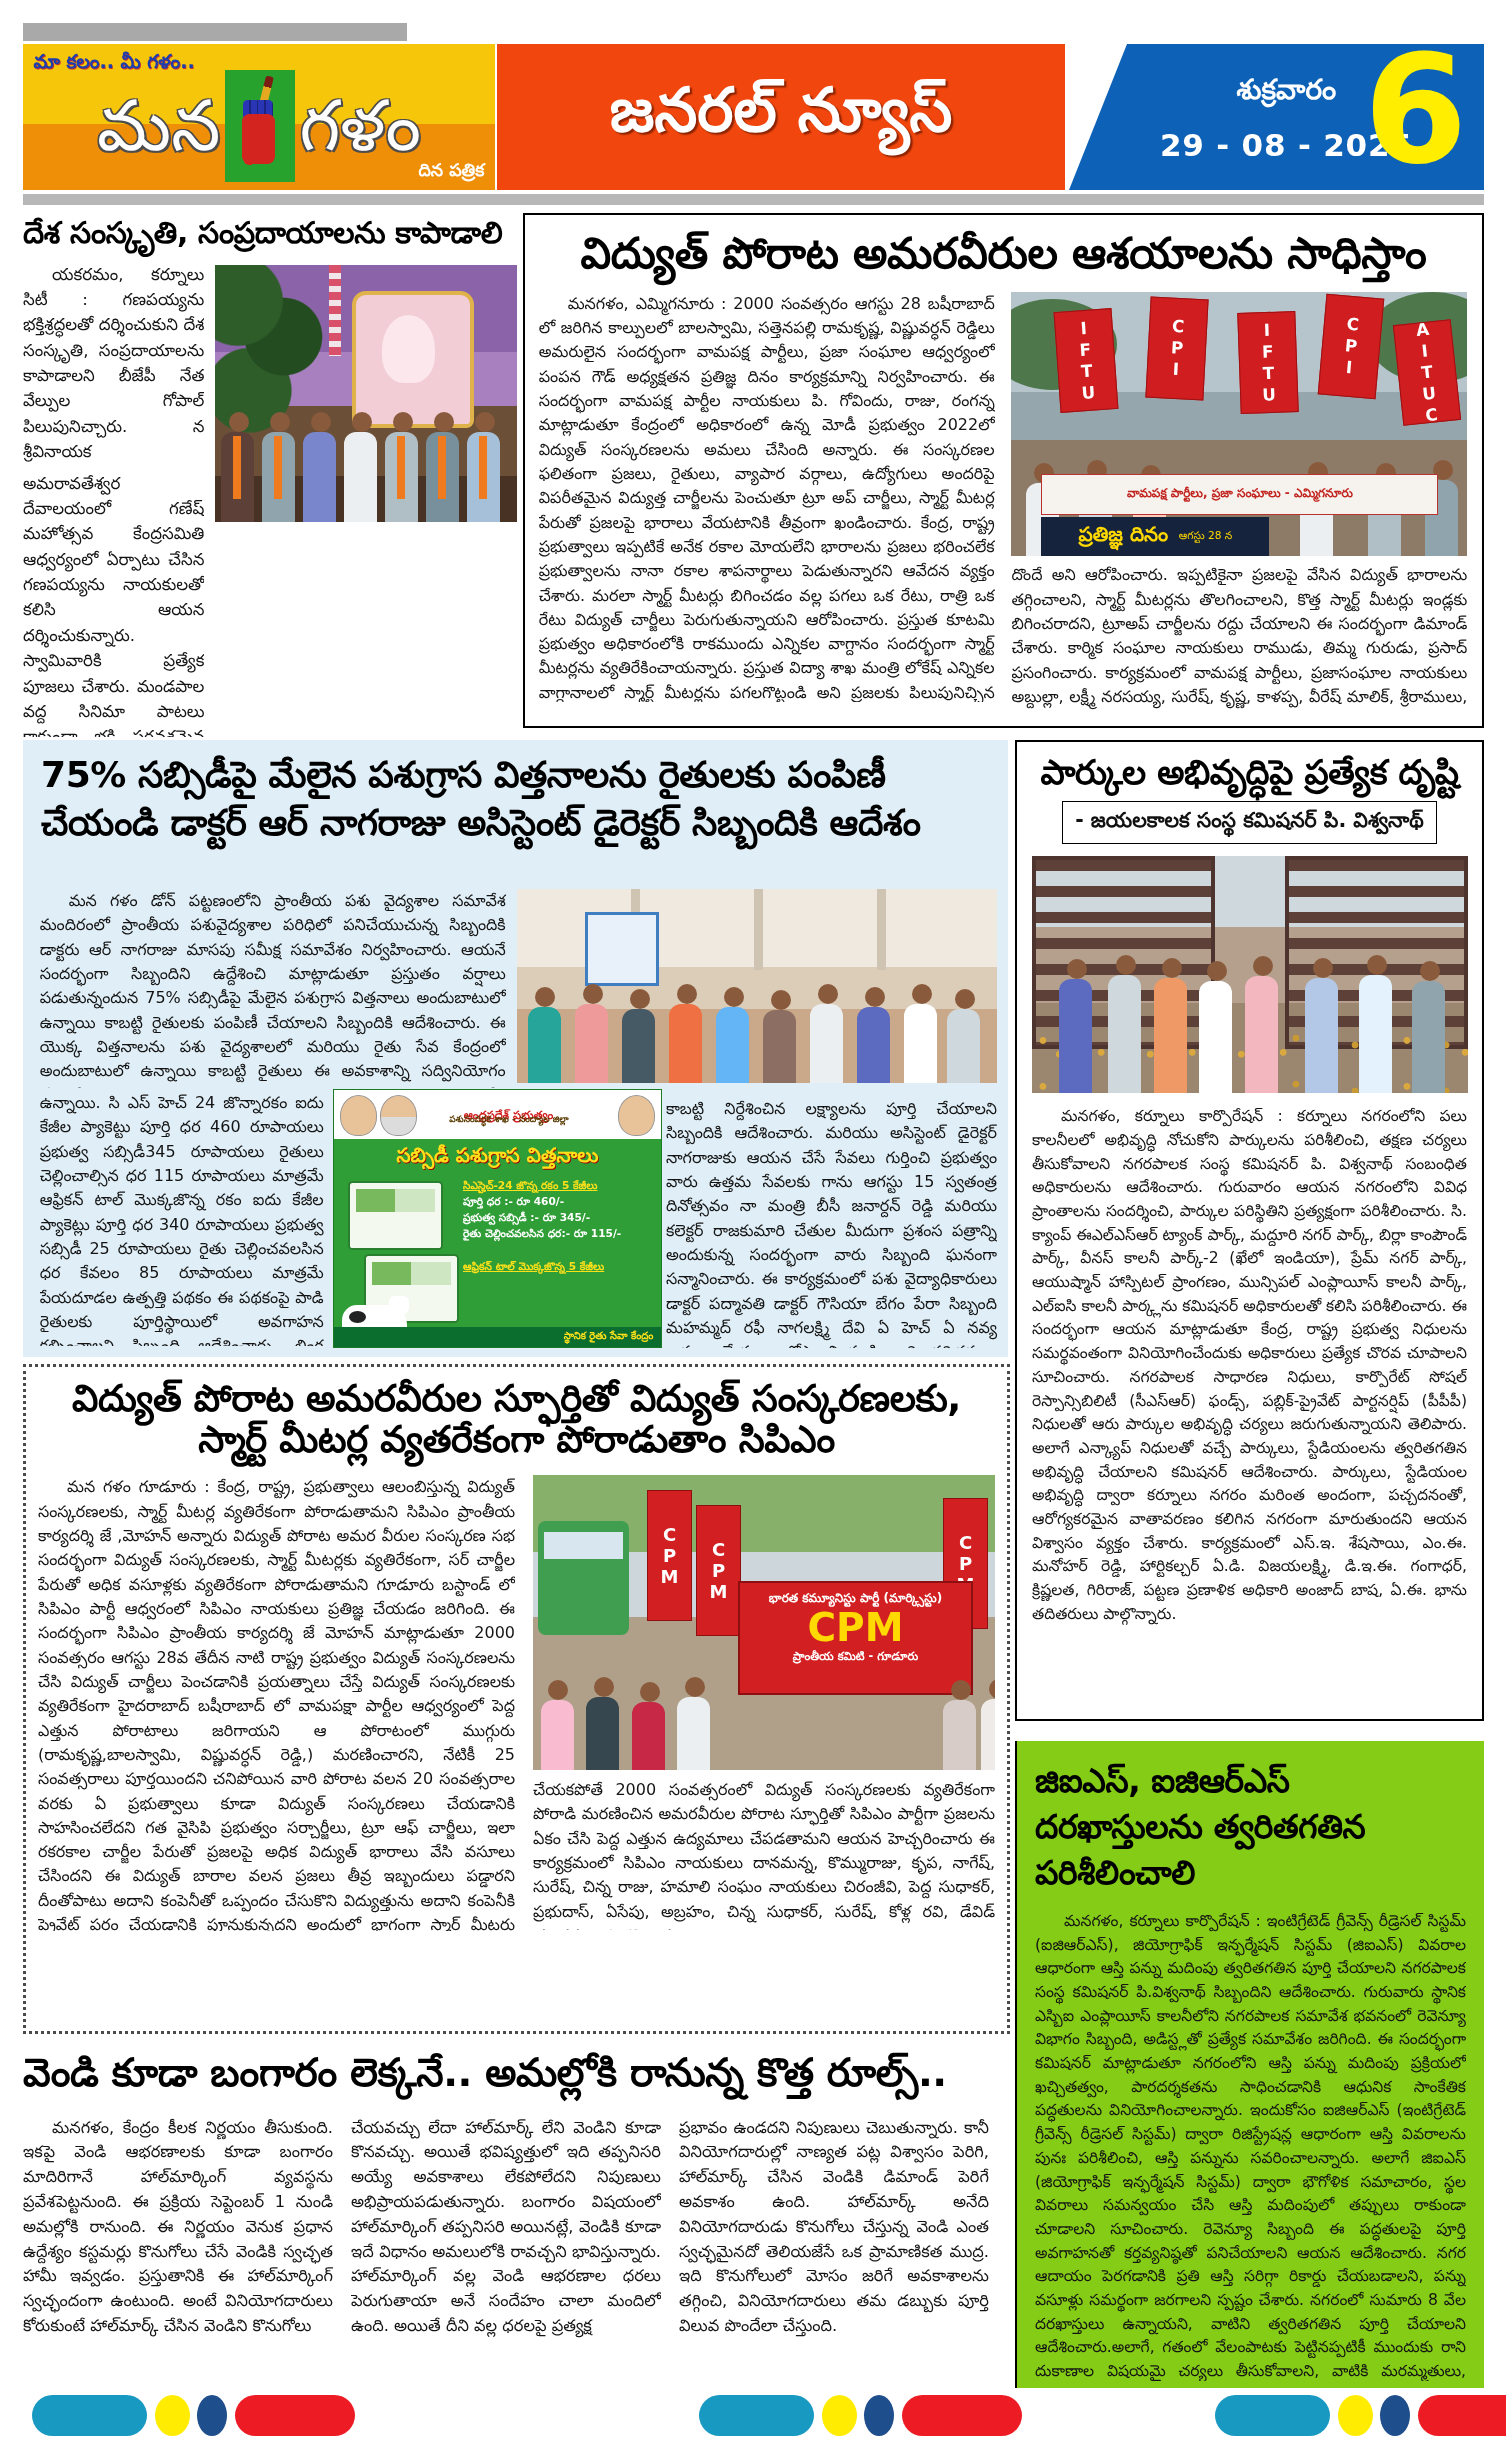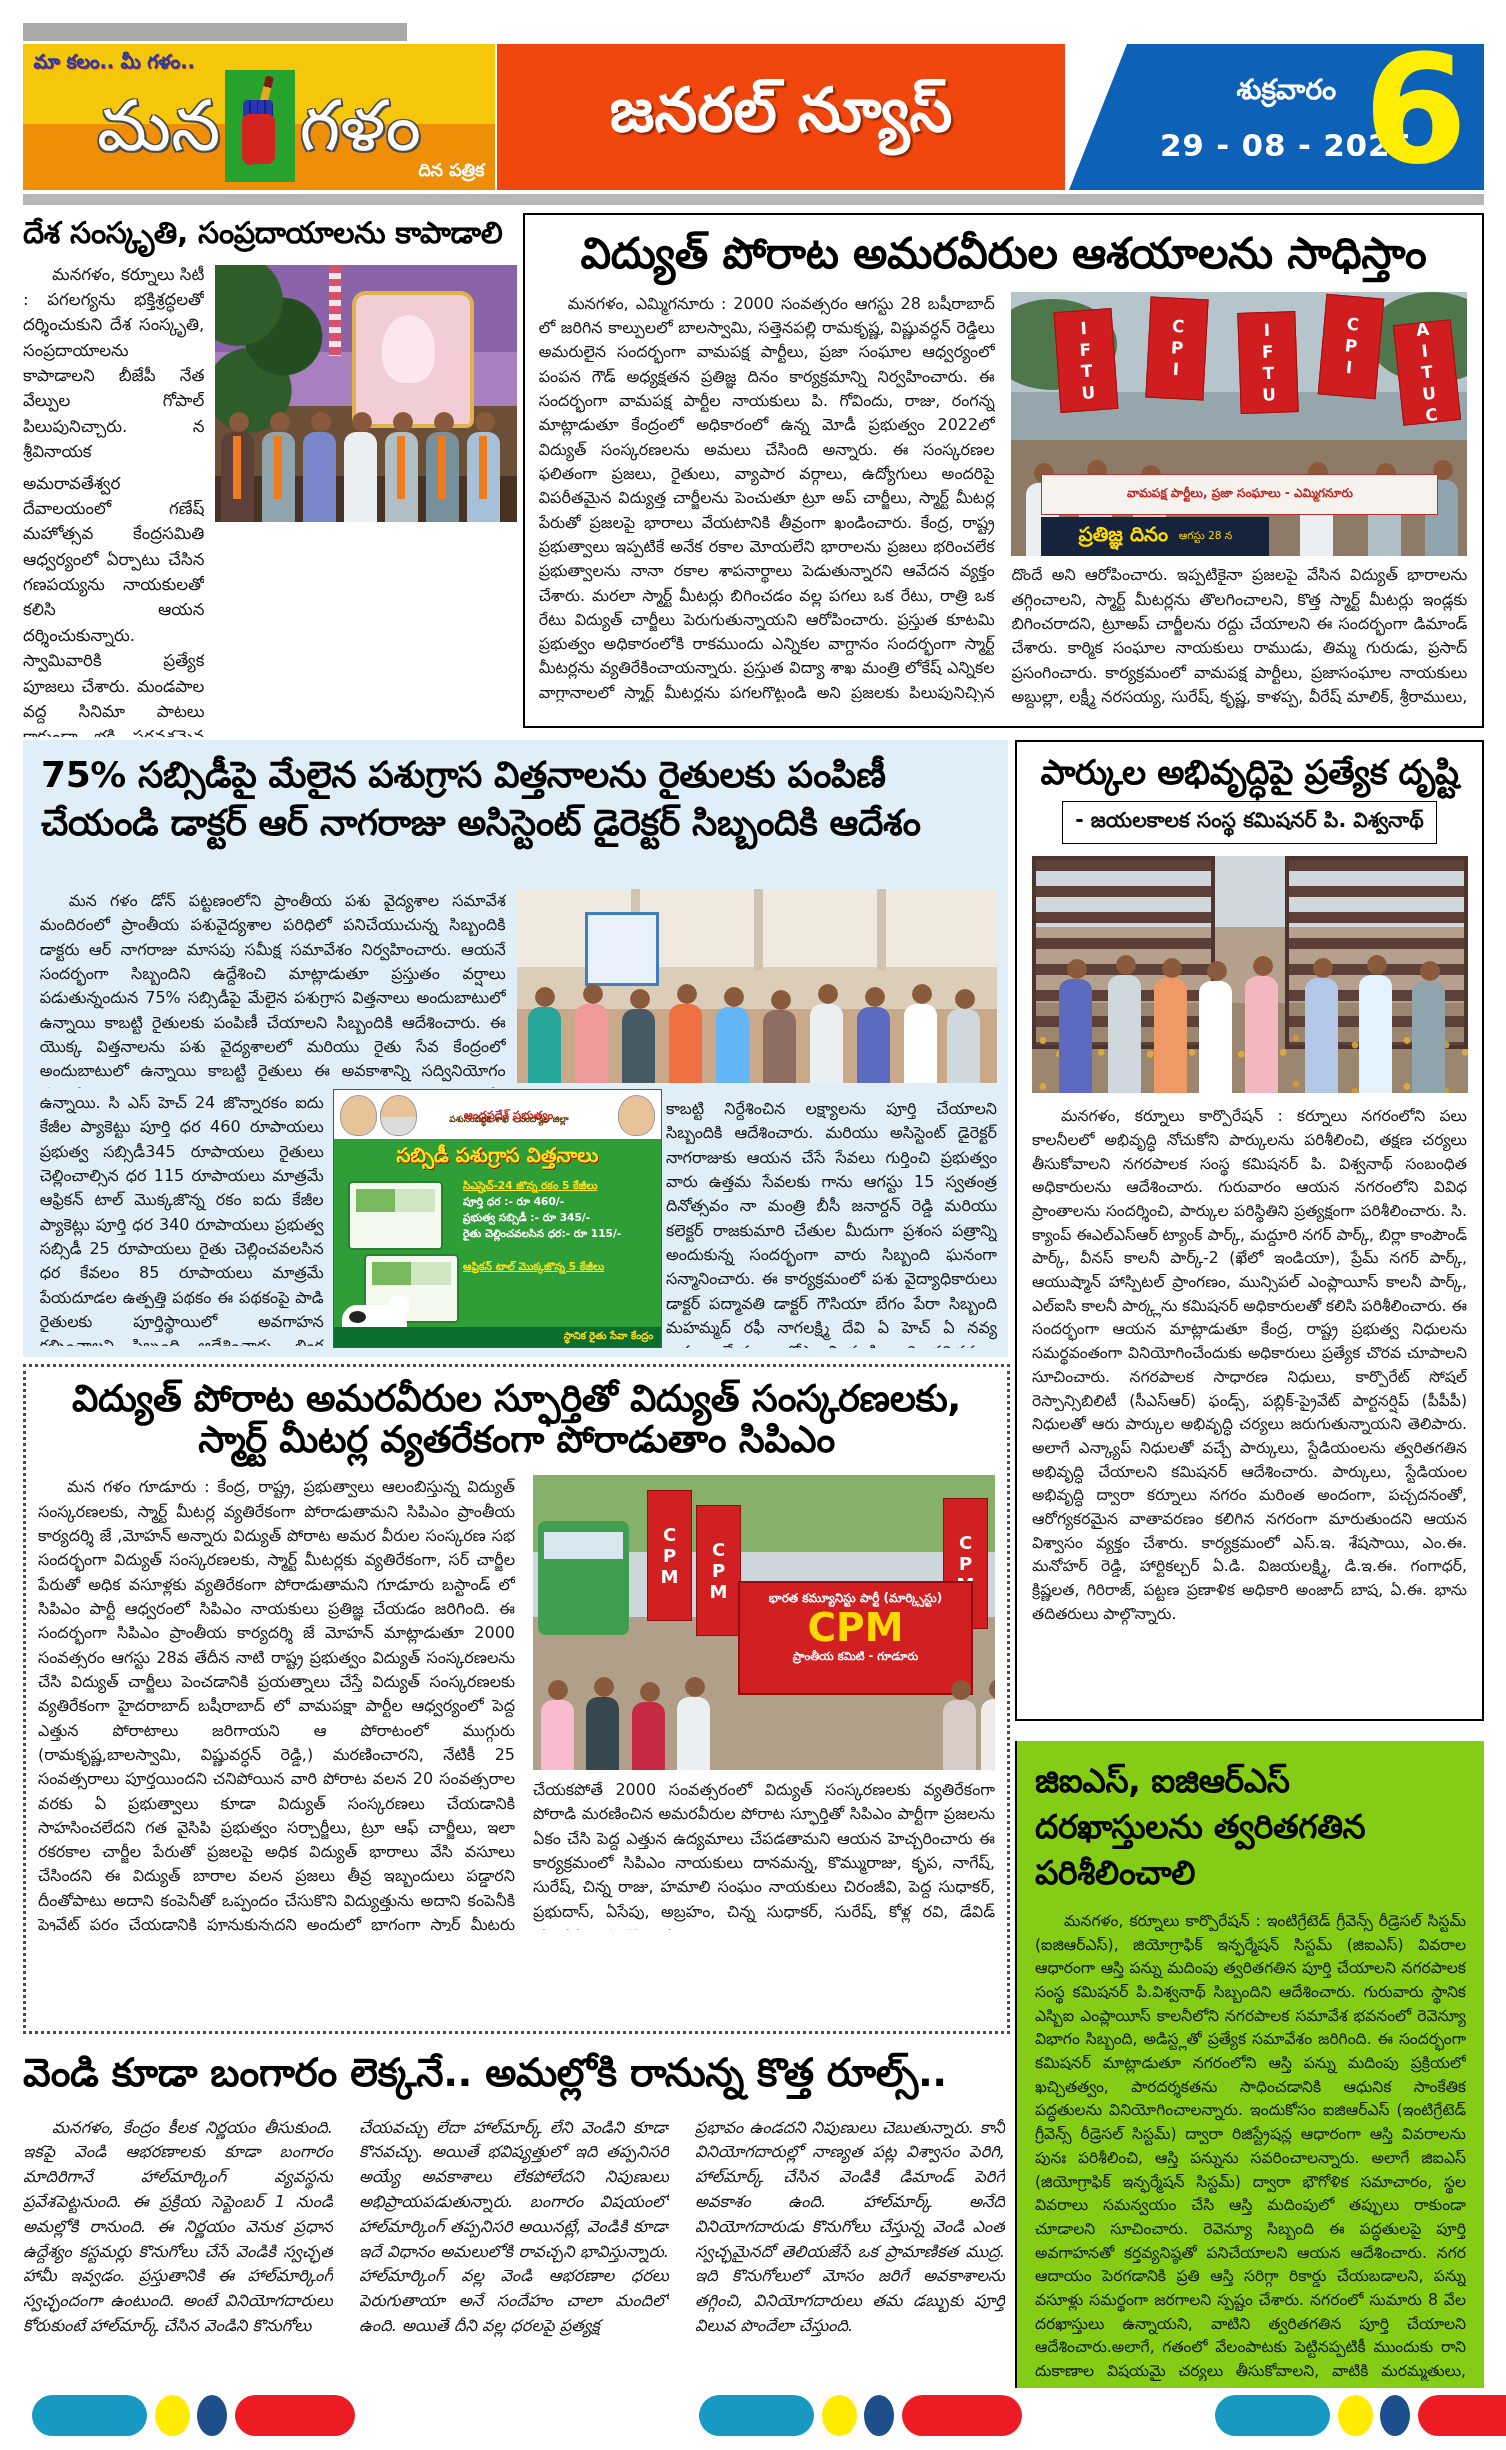--- a/index.html
+++ b/index.html
@@ -126,21 +126,21 @@
   .cpm-banner .l1{font-size:12px;font-weight:700;}
   .cpm-banner .l2{font-size:39px;font-weight:700;color:#ffd900;line-height:1.05;}
   .cpm-banner .l3{font-size:11.4px;font-weight:700;}
   
   .art6{left:1015px;top:1741px;width:469px;height:647px;background:#84cc16;border-left:2.3px solid #000;box-sizing:border-box;padding:16.7px 18px;overflow:hidden;}
   .art6 .headline{font-size:33px;line-height:1.4;}
   .art6-body{margin-top:13.7px;font-size:15.6px;height:471px;}
   
   .art7{left:23px;top:2051px;width:987px;height:343px;overflow:hidden;}
   .art7 .headline{font-size:39px;margin-bottom:21px;}
-  .art7-cols{display:flex;gap:26px;font-style:italic;}
+  .art7-cols{display:flex;gap:18px;}
   .art7-cols .col{width:310px;font-size:16.3px;height:251px;}
   
   .pills{position:absolute;top:2394px;height:43px;display:flex;align-items:center;gap:7.6px;}
   .pill-teal{width:115px;height:41px;border-radius:20.5px;background:#1899c2;}
   .pill-yellow{width:35px;height:41px;border-radius:50%;background:#ffec00;}
   .pill-navy{width:30px;height:41px;border-radius:50%;background:#1f4e8c;}
   .pill-red{width:120px;height:41px;border-radius:20.5px;background:#ed1c24;}
 </style>
 </head>
 <body>
@@ -197,21 +197,21 @@
               <span class="scarf"></span>
             </div>
           <div class="person" style="left:211px;background:#78909c;">
               <span class="scarf"></span>
             </div>
           <div class="person" style="left:252px;background:#a5c0d8;">
               <span class="scarf"></span>
             </div>
         </div>
       </div>
-      <p class="bodytext indent" style="margin:0 0 6px;font-size:16.7px;">మనగళం, కర్నూలు సిటీ : పగలగ్యను భక్తిశ్రద్ధలతో దర్శించుకుని దేశ సంస్కృతి, సంప్రదాయాలను కాపాడాలని బీజేపీ నేత వేల్పుల గోపాల్ పిలుపునిచ్చారు. న శ్రీవినాయక</p>
+      <p class="bodytext indent" style="margin:0 0 6px;font-size:16.7px;">యకరమం, కర్నూలు సిటీ : గణపయ్యను భక్తిశ్రద్ధలతో దర్శించుకుని దేశ సంస్కృతి, సంప్రదాయాలను కాపాడాలని బీజేపీ నేత వేల్పుల గోపాల్ పిలుపునిచ్చారు. న శ్రీవినాయక</p>
       <p class="bodytext" style="margin:0;font-size:16.7px;">అమరావతేశ్వర దేవాలయంలో గణేష్ మహోత్సవ కేంద్రసమితి ఆధ్వర్యంలో ఏర్పాటు చేసిన గణపయ్యను నాయకులతో కలిసి ఆయన దర్శించుకున్నారు. స్వామివారికి ప్రత్యేక పూజలు చేశారు. మండపాల వద్ద సినిమా పాటలు కాకుండా భక్తి పరవశమైన భక్తి పాటలు వినిపించాలని ఈ సందర్భంగా వేల్పుల గోపాల్ సూచించారు. కార్యక్రమంలో బెస్తఈరన్న, కోటియాదవ్, రఘునాథ్ సింగ్, శ్రీనాథ్ రెడ్డి, తిరుమలేష్, మహర్షి, మహేంద్ర, హర్ష, ఆనంద్, మురళికృష్ణ, ఈశ్వర్, రవిచౌదరి, గణేష్, చిన్న, నాగరాజు, విజయ్, అకిమ్, హేమంత్ తదితరులు పాల్గొన్నారు.</p>
     </div>
   </div>
 
   <div class="abs art2">
     <div class="headline">విద్యుత్ పోరాట అమరవీరుల ఆశయాలను సాధిస్తాం</div>
     <div class="art2-cols">
       <div class="art2-c1 bodytext indent" style="height:410px;">మనగళం, ఎమ్మిగనూరు : 2000 సంవత్సరం ఆగస్టు 28 బషీరాబాద్ లో జరిగిన కాల్పులలో బాలస్వామి, సత్తెనపల్లి రామకృష్ణ, విష్ణువర్ధన్ రెడ్డిలు అమరులైన సందర్భంగా వామపక్ష పార్టీలు, ప్రజా సంఘాల ఆధ్వర్యంలో పంపన గౌడ్ అధ్యక్షతన ప్రతిజ్ఞ దినం కార్యక్రమాన్ని నిర్వహించారు. ఈ సందర్భంగా వామపక్ష పార్టీల నాయకులు పి. గోవిందు, రాజు, రంగన్న మాట్లాడుతూ కేంద్రంలో అధికారంలో ఉన్న మోడీ ప్రభుత్వం 2022లో విద్యుత్ సంస్కరణలను అమలు చేసింది అన్నారు. ఈ సంస్కరణల ఫలితంగా ప్రజలు, రైతులు, వ్యాపార వర్గాలు, ఉద్యోగులు అందరిపై విపరీతమైన విద్యుత్త చార్జీలను పెంచుతూ ట్రూ అప్ చార్జీలు, స్మార్ట్ మీటర్ల పేరుతో ప్రజలపై భారాలు వేయటానికి తీవ్రంగా ఖండించారు. కేంద్ర, రాష్ట్ర ప్రభుత్వాలు ఇప్పటికే అనేక రకాల మోయలేని భారాలను ప్రజలు భరించలేక ప్రభుత్వాలను నానా రకాల శాపనార్థాలు పెడుతున్నారని ఆవేదన వ్యక్తం చేశారు. మరలా స్మార్ట్ మీటర్లు బిగించడం వల్ల పగలు ఒక రేటు, రాత్రి ఒక రేటు విద్యుత్ చార్జీలు పెరుగుతున్నాయని ఆరోపించారు. ప్రస్తుత కూటమి ప్రభుత్వం అధికారంలోకి రాకముందు ఎన్నికల వాగ్దానం సందర్భంగా స్మార్ట్ మీటర్లను వ్యతిరేకించాయన్నారు. ప్రస్తుత విద్యా శాఖ మంత్రి లోకేష్ ఎన్నికల వాగ్దానాలలో స్మార్ట్ మీటర్లను పగలగొట్టండి అని ప్రజలకు పిలుపునిచ్చిన సంగతి గుర్తు చేశారు. ప్రస్తుత కూటమి ప్రభుత్వం గతంలో సిఖ ఒప్పందాన్ని రద్దు చేయాలని కోర్టులో కేసులు వేశారని తెలిపారు. మాజీ సీఎం పై ఎందుకు చర్య తీసుకోవడం లేదని ప్రశ్నించారు. విద్యుత్ భారాలను ప్రజలపై వేయడంలో గత ప్రభుత్వం, కూటమి ప్రభుత్వం దొందు</div>
       <div class="art2-c2">
         <div class="photo photo-protest">

